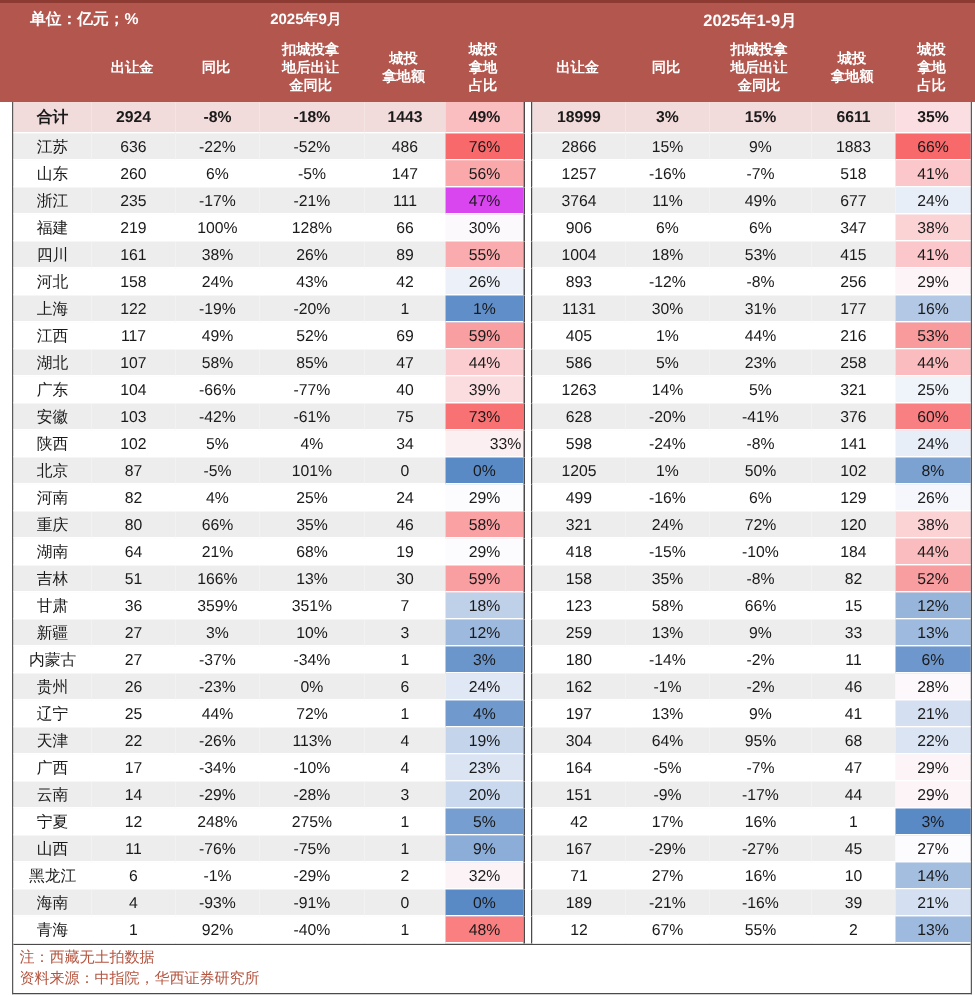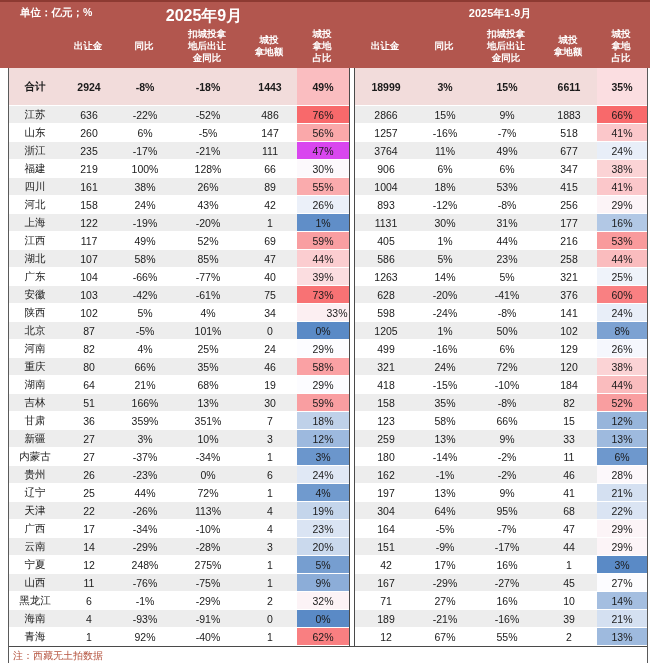--- a/index.html
+++ b/index.html
@@ -6,31 +6,31 @@
   :root{
     --cols: 52px 56px 56px 70px 54px 52px 6px 62px 56px 68px 56px 50px;
   }
   body{ background:#fff; width:650px; font-family:"Liberation Sans", sans-serif; }
   .sheet{ width:650px; height:663px; background:#fff; overflow:hidden; }
 
   
   .hdr{ background:#b2564e; border-top:2px solid #8d3a32; }
   .hdr-row1{ position:relative; height:22px; }
   .unit-label{ position:absolute; left:6px; top:4px; color:#fff; font-weight:bold; font-size:10.5px;margin-left:14px; }
-  .g1-title{ position:absolute; left:204px; top:4px; transform:translateX(-50%); color:#fff; font-weight:bold; font-size:16px; }
+  .g1-title{ position:absolute; left:204px; top:4px; transform:translateX(-50%); color:#fff; font-weight:bold; font-size:10px; }
   .g2-title{ position:absolute; left:500px; top:4px; transform:translateX(-50%); color:#fff; font-weight:bold; font-size:11px; }
   .hdr-cols{ display:grid; grid-template-columns:var(--cols); margin-left:8px; width:638px; }
   .hcell{ height:44px; display:flex; align-items:center; justify-content:center; text-align:center;
           color:#fff; font-weight:bold; font-size:9.5px; line-height:12px; white-space:pre-line; }
 
   
   .body-wrap{ margin:0 2px 0 8px; width:640px;
               border-left:1px solid #5a5a5a; border-right:1px solid #5a5a5a; border-bottom:2px solid #4a4a4a; }
   .trow{ display:grid; grid-template-columns:var(--cols); height:18px; }
-  .trow.total{ height:38px; }
+  .trow.total{ height:21px; }
   .cell{ display:flex; align-items:center; justify-content:center;
          font-size:10.5px; color:#1a1a1a; border-bottom:1px solid #fff; overflow:hidden; }
   .rowlabel{ font-family:"DejaVu Serif", serif; }
   .trow.total .cell{ font-weight:bold; background:#f2dcdb; }
   .trow.stripe .cell{ background:#ededed; }
   .trow.plain .cell{ background:#fff; }
   .gapcell{ background:#fff !important; border-left:1px solid #4a4a4a; border-right:1px solid #4a4a4a; border-bottom:none; }
 
   
   .notes{ border-top:1px solid #4a4a4a; padding:2px 0 2px 4px; background:#fff; }
@@ -494,21 +494,21 @@
           <div class="cell ">-16%</div>
           <div class="cell ">39</div>
           <div class="cell sharecell" style="background: rgb(212, 224, 241);">21%</div>
         </div>
         <div class="trow plain">
           <div class="cell rowlabel">青海</div>
           <div class="cell ">1</div>
           <div class="cell ">92%</div>
           <div class="cell ">-40%</div>
           <div class="cell ">1</div>
-          <div class="cell sharecell" style="background: rgb(249, 127, 129);">62%</div>
+          <div class="cell sharecell" style="background: rgb(249, 127, 129);">48%</div>
           <div class="cell gapcell"></div>
           <div class="cell ">12</div>
           <div class="cell ">67%</div>
           <div class="cell ">55%</div>
           <div class="cell ">2</div>
           <div class="cell sharecell" style="background: rgb(158, 186, 222);">13%</div>
         </div>
       </div>
     <div class="notes">
       <p>注：西藏无土拍数据</p>

